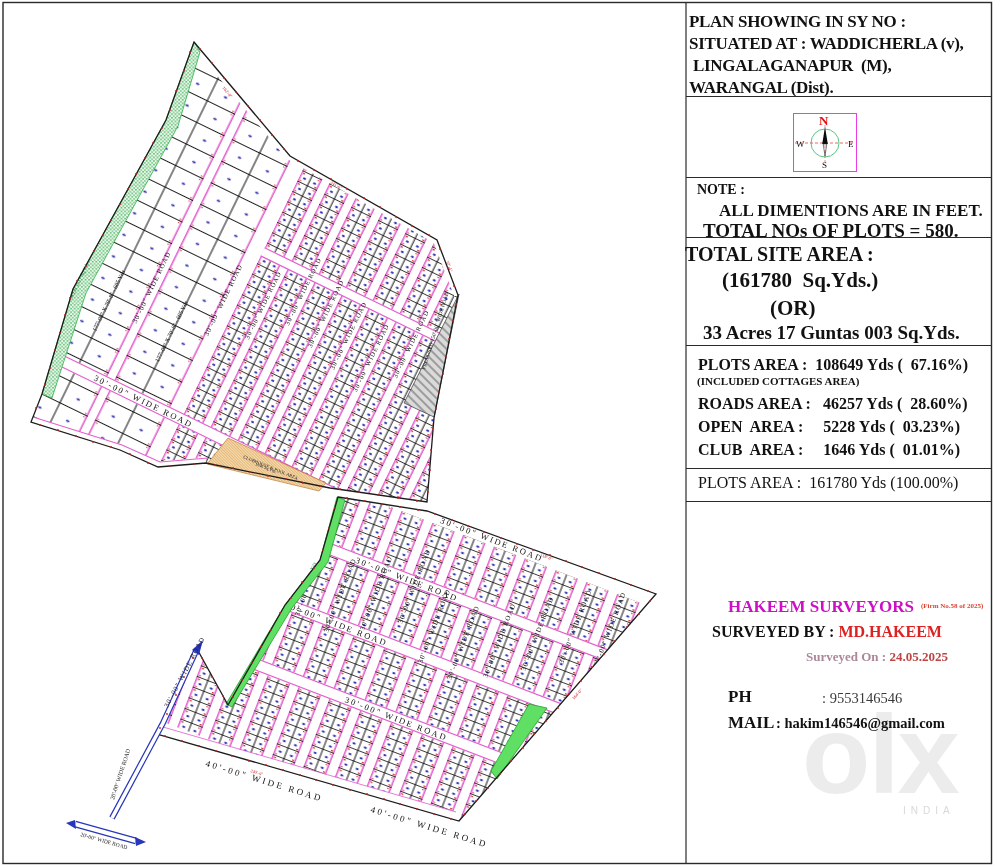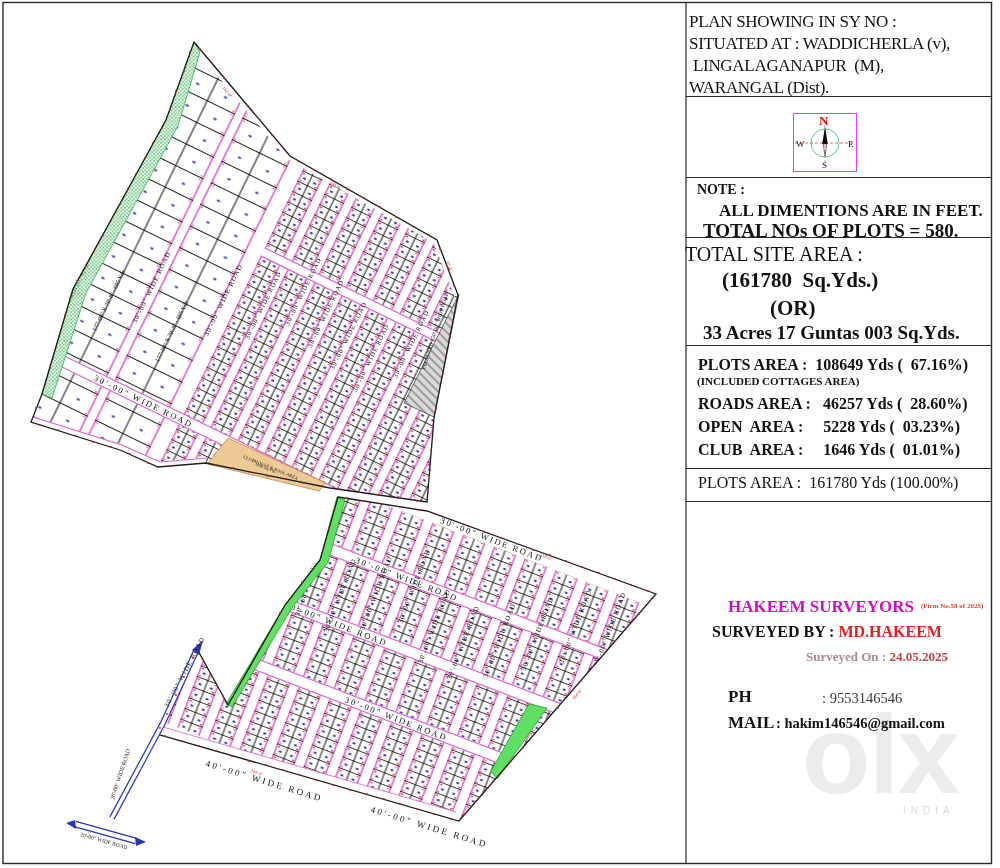--- a/index.html
+++ b/index.html
@@ -359,40 +359,40 @@
       </g>
 </svg>
 
 <div class="ab" style="left:686px;top:96px;width:305.5px;border-top:1.2px solid #2a2a2a"></div>
 <div class="ab" style="left:686px;top:177px;width:305.5px;border-top:1.2px solid #2a2a2a"></div>
 <div class="ab" style="left:686px;top:237px;width:305.5px;border-top:1.2px solid #2a2a2a"></div>
 <div class="ab" style="left:686px;top:345px;width:305.5px;border-top:1.2px solid #2a2a2a"></div>
 <div class="ab" style="left:686px;top:468px;width:305.5px;border-top:1.2px solid #2a2a2a"></div>
 <div class="ab" style="left:686px;top:501px;width:305.5px;border-top:1.2px solid #2a2a2a"></div>
 
-<div class="ab" style="left:689px;top:11px;width:300px;font-size:17px;font-weight:normal;color:#111;line-height:22px;letter-spacing:-0.3px">PLAN SHOWING IN SY NO :<br>SITUATED AT : WADDICHERLA (v),<br>&nbsp;LINGALAGANAPUR&nbsp; (M),<br>WARANGAL (Dist).</div>
+<div class="ab" style="left:689px;top:11px;width:300px;font-size:17px;font-weight:bold;color:#111;line-height:22px;letter-spacing:-0.3px">PLAN SHOWING IN SY NO :<br>SITUATED AT : WADDICHERLA (v),<br>&nbsp;LINGALAGANAPUR&nbsp; (M),<br>WARANGAL (Dist).</div>
 
 <div class="ab" style="left:793px;top:113px;width:64px;height:59px;border:1.2px solid #e83de8"></div>
 <svg class="ab" style="left:793px;top:113px" width="64" height="59" viewBox="0 0 64 59">
 <circle cx="32" cy="30" r="14" fill="none" stroke="#5bc77f" stroke-width="1"></circle>
 <path d="M2,30H62" stroke="#d44" stroke-width="0.8" stroke-dasharray="3,2"></path>
 <path d="M32,12V52" stroke="#d44" stroke-width="0.6" stroke-dasharray="3,2"></path>
 <polygon points="32,14 29.2,31 34.8,31" fill="#0c0c0c"></polygon>
 <polygon points="32,43 30.2,31 33.8,31" fill="none" stroke="#222" stroke-width="0.6"></polygon>
 <text x="26" y="12" font-size="13" font-weight="bold" font-family="Liberation Serif,serif" fill="#e80e0e">N</text>
 <text x="3" y="34" font-size="9" font-family="Liberation Serif,serif" fill="#111">W</text>
 <text x="55" y="34" font-size="9" font-family="Liberation Serif,serif" fill="#111">E</text>
 <text x="29" y="55" font-size="9" font-family="Liberation Serif,serif" fill="#111">S</text>
 </svg>
 
 <div class="ab" style="left:697px;top:182px;font-size:14px;font-weight:bold;color:#111">NOTE :</div>
 <div class="ab" style="left:719px;top:201px;font-size:17px;font-weight:bold;color:#111">ALL DIMENTIONS ARE IN FEET.</div>
 <div class="ab" style="left:703px;top:220px;font-size:19px;font-weight:bold;color:#111">TOTAL NOs OF PLOTS = 580.</div>
 
-<div class="ab" style="left:685px;top:243px;font-size:20px;font-weight:normal;color:#111">TOTAL SITE AREA :</div>
+<div class="ab" style="left:685px;top:243px;font-size:20px;font-weight:bold;color:#111">TOTAL SITE AREA :</div>
 <div class="ab" style="left:722px;top:268px;font-size:21px;font-weight:bold;color:#111">(161780&nbsp; Sq.Yds.)</div>
 <div class="ab" style="left:770px;top:296px;font-size:21px;font-weight:bold;color:#111">(OR)</div>
 <div class="ab" style="left:703px;top:322px;font-size:19px;font-weight:bold;color:#111">33 Acres 17 Guntas 003 Sq.Yds.</div>
 
 <div class="ab" style="left:698px;top:356px;font-size:16px;font-weight:bold;color:#111">PLOTS AREA :&nbsp; 108649 Yds (&nbsp; 67.16%)</div>
 <div class="ab" style="left:697px;top:375px;font-size:11px;font-weight:bold;color:#111">(INCLUDED COTTAGES AREA)</div>
 <div class="ab" style="left:698px;top:395px;font-size:16px;font-weight:bold;color:#111">ROADS AREA :&nbsp;&nbsp; 46257 Yds (&nbsp; 28.60%)</div>
 <div class="ab" style="left:698px;top:418px;font-size:16px;font-weight:bold;color:#111">OPEN&nbsp; AREA :&nbsp;&nbsp;&nbsp;&nbsp; 5228 Yds (&nbsp; 03.23%)</div>
 <div class="ab" style="left:698px;top:441px;font-size:16px;font-weight:bold;color:#111">CLUB&nbsp; AREA :&nbsp;&nbsp;&nbsp;&nbsp; 1646 Yds (&nbsp; 01.01%)</div>
 <div class="ab" style="left:698px;top:474px;font-size:16px;font-weight:normal;color:#111">PLOTS AREA :&nbsp; 161780 Yds (100.00%)</div>

